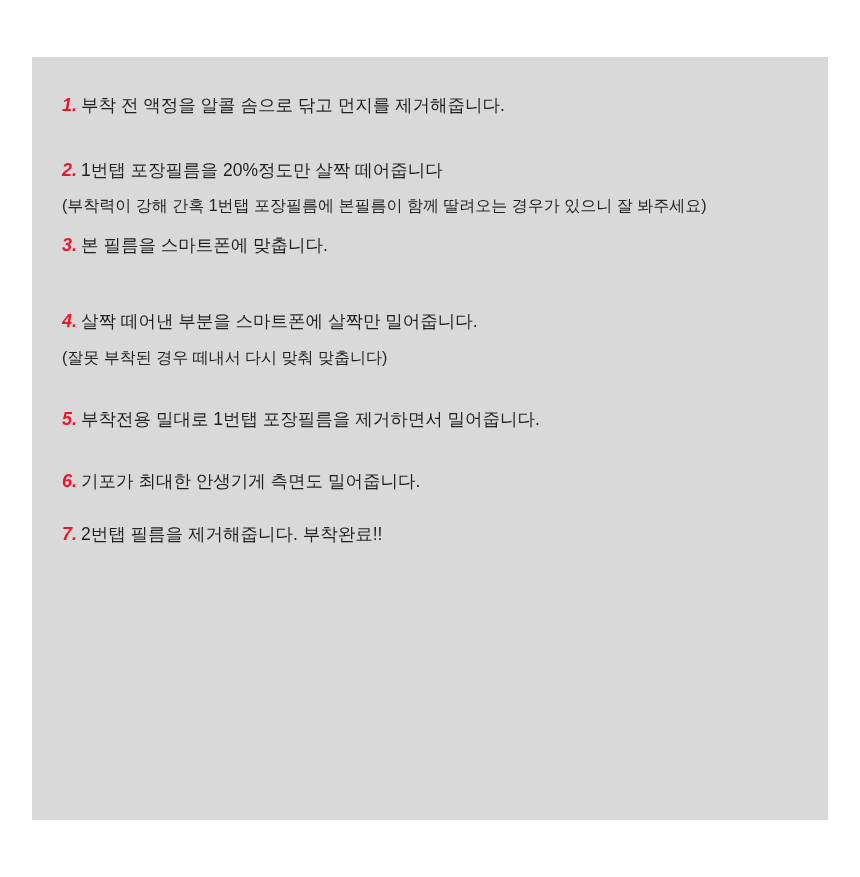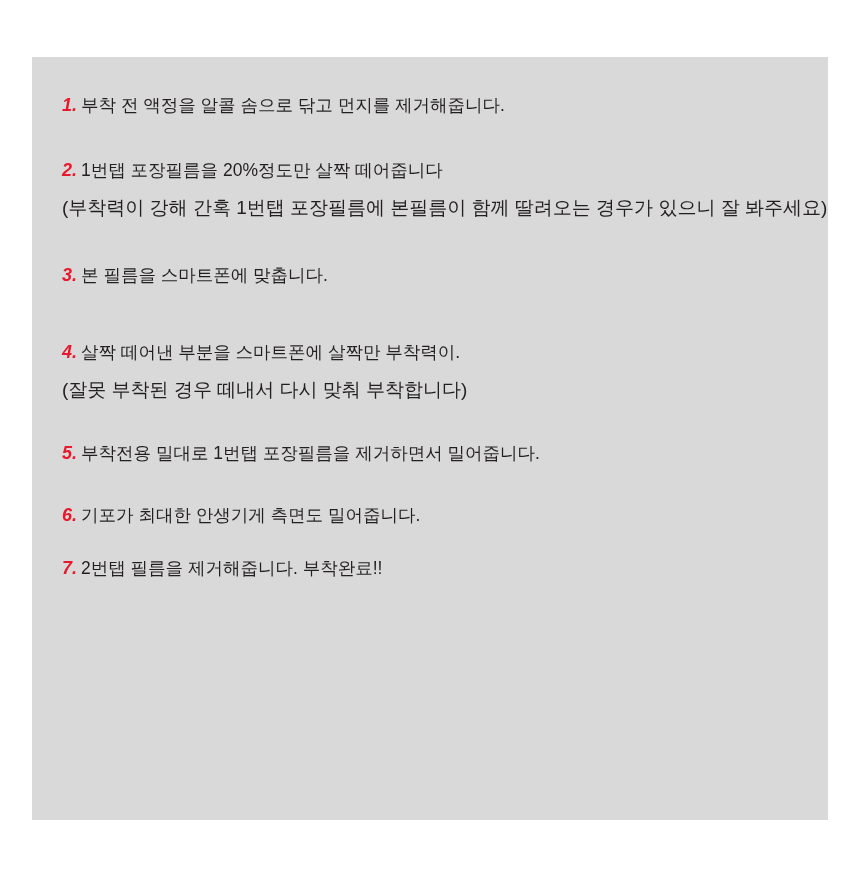--- a/index.html
+++ b/index.html
@@ -42,29 +42,29 @@
   }
   .step-num {
     color: #e8192c;
     font-weight: bold;
     font-style: italic;
     font-size: 18px;
     margin-right: 4px;
     letter-spacing: 0px;
   }
   .step-note {
-    font-size: 19px;
+    font-size: 16px;
     color: #231f20;
     line-height: 1.35;
     margin-top: 13px;
     white-space: nowrap;
   }
   
   .sp-1 { margin-bottom: 40px; }
-  .sp-2 { margin-bottom: 42px; }
+  .sp-2 { margin-bottom: 16px; }
   .sp-3 { margin-bottom: 52px; }
   .sp-4 { margin-bottom: 38px; }
   .sp-5 { margin-bottom: 38px; }
   .sp-6 { margin-bottom: 28px; }
 </style>
 </head>
 <body>
 
 <div class="panel">
   <div class="steps">
@@ -83,23 +83,23 @@
     </div>
 
     <div class="step sp-3">
       <div class="step-main">
         <span class="step-num">3.</span><span>본 필름을 스마트폰에 맞춥니다.</span>
       </div>
     </div>
 
     <div class="step sp-4">
       <div class="step-main">
-        <span class="step-num">4.</span><span>살짝 떼어낸 부분을 스마트폰에 살짝만 부착력이.</span>
+        <span class="step-num">4.</span><span>살짝 떼어낸 부분을 스마트폰에 살짝만 밀어줍니다.</span>
       </div>
-      <div class="step-note">(잘못 부착된 경우 떼내서 다시 맞춰 부착합니다)</div>
+      <div class="step-note">(잘못 부착된 경우 떼내서 다시 맞춰 맞춥니다)</div>
     </div>
 
     <div class="step sp-5">
       <div class="step-main">
         <span class="step-num">5.</span><span>부착전용 밀대로 1번탭 포장필름을 제거하면서 밀어줍니다.</span>
       </div>
     </div>
 
     <div class="step sp-6">
       <div class="step-main">

